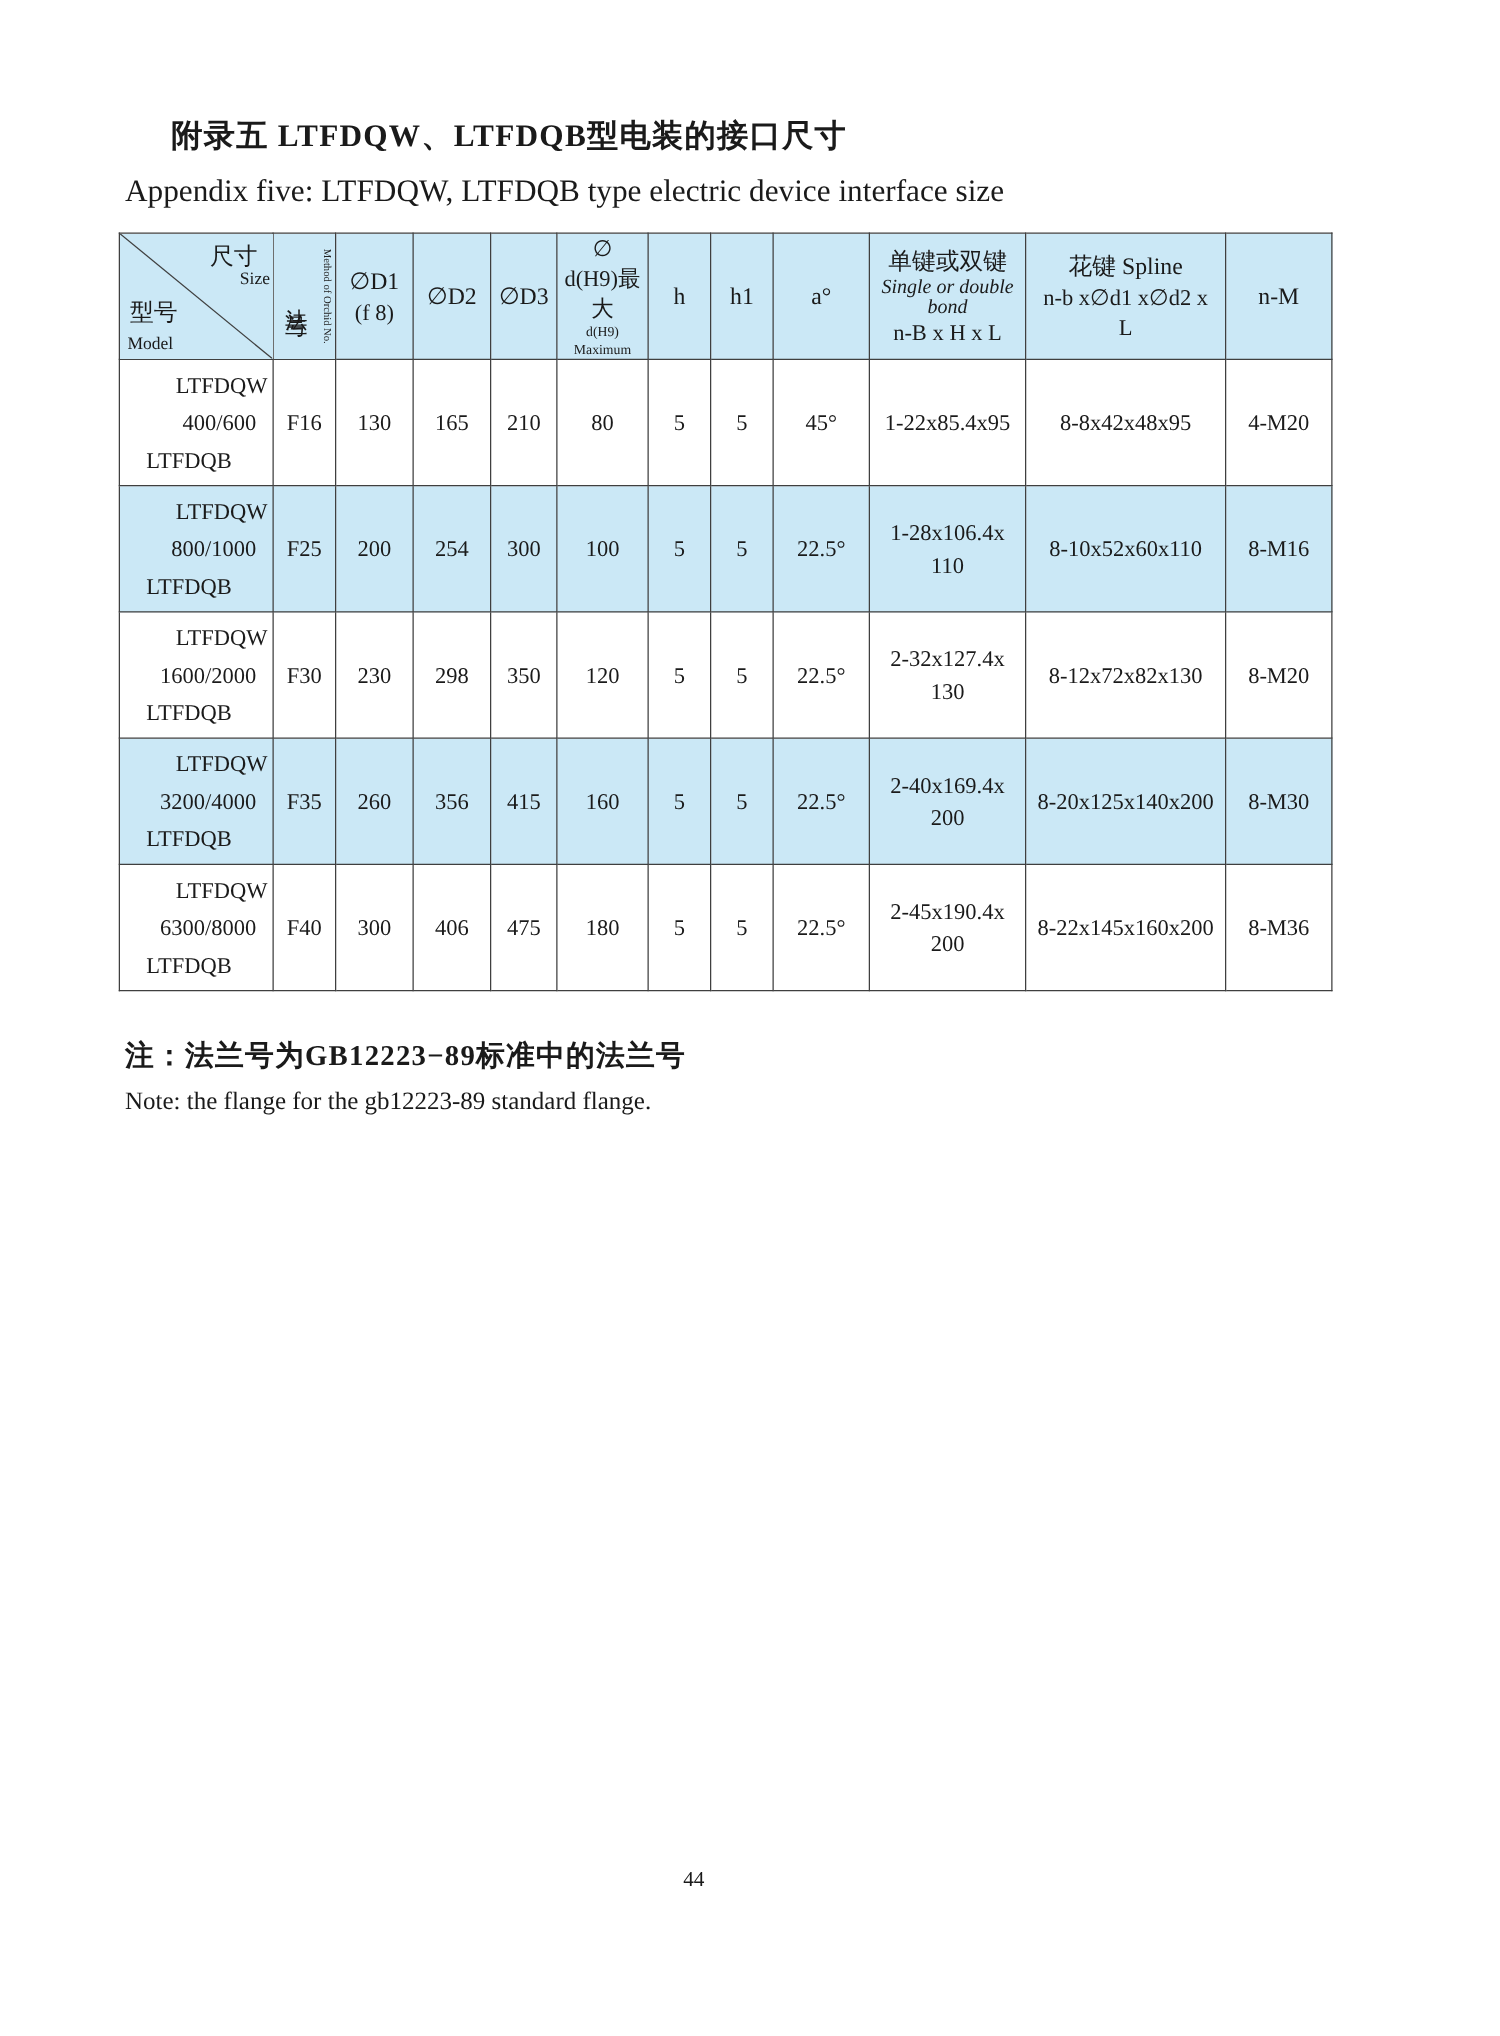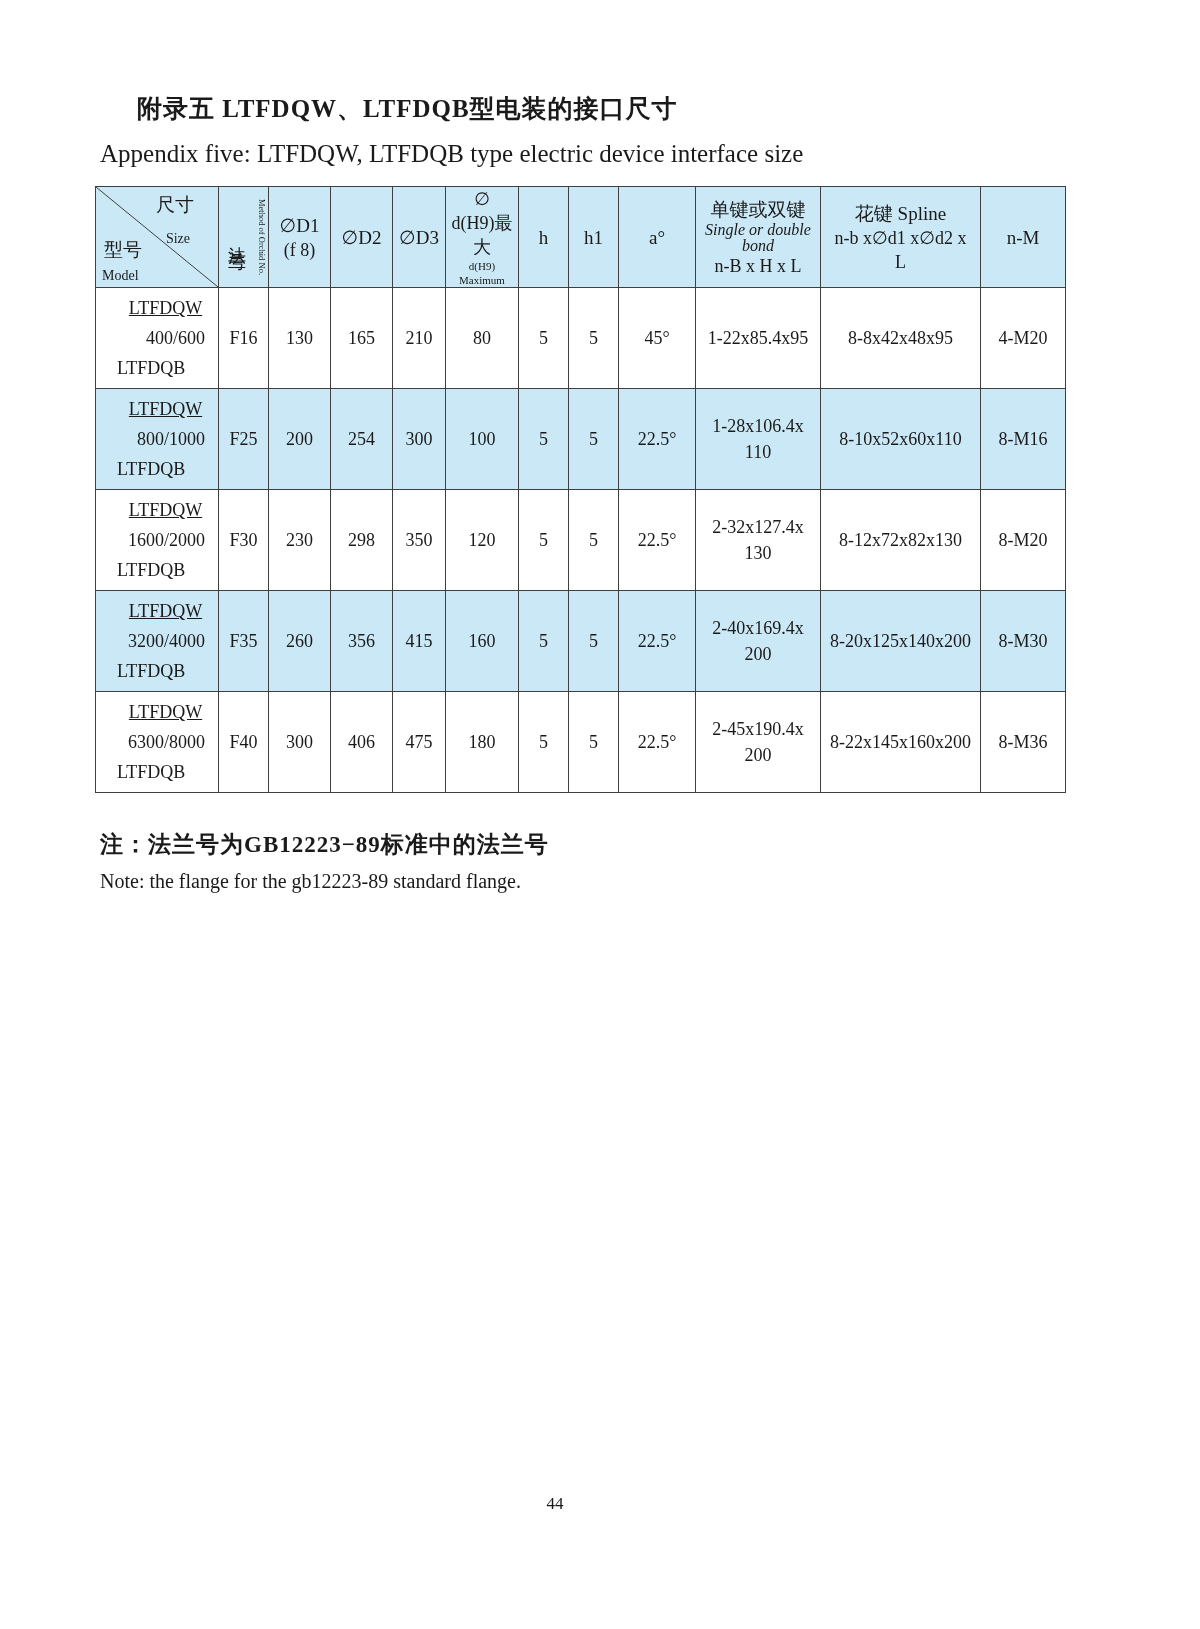--- a/index.html
+++ b/index.html
@@ -43,22 +43,22 @@
   tr.shaded td { background: var(--stripe-bg); }
 
   col.c1 { width: 123px; } col.c2 { width: 50px; }  col.c3 { width: 62px; }
   col.c4 { width: 62px; }  col.c5 { width: 53px; }  col.c6 { width: 73px; }
   col.c7 { width: 50px; }  col.c8 { width: 50px; }  col.c9 { width: 77px; }
   col.c10 { width: 125px; } col.c11 { width: 160px; } col.c12 { width: 85px; }
 
   
   .corner { position: relative; padding: 0; }
   .corner svg { position: absolute; inset: 0; width: 100%; height: 100%; }
-  .corner .size-cn { position: absolute; top: 5px; right: 24px; font-size: 19px; }
-  .corner .size-en { position: absolute; top: 29px; right: 28px; font-size: 14px; margin-top: 15px; }
+  .corner .size-cn { position: absolute; top: 5px; right: 12px; font-size: 19px; }
+  .corner .size-en { position: absolute; top: 29px; right: 2px; font-size: 14px; }
   .corner .model-cn { position: absolute; bottom: 24px; left: 8px; font-size: 19px; }
   .corner .model-en { position: absolute; bottom: 3px; left: 6px; font-size: 14px; text-align: right; }
 
   
   .flange-cell { position: relative; padding: 0; }
   .flange-cn {
     position: absolute; left: 9px; top: 50%; transform: translateY(-50%);
     writing-mode: vertical-rl; text-orientation: upright;
     font-size: 18px; letter-spacing: 3px; line-height: 1;
   }
@@ -69,21 +69,21 @@
   }
 
   .hline-lg { font-size: 19px; line-height: 25px; }
   .hline-md { font-size: 18px; line-height: 24px; }
   .hline-sm { font-size: 16px; line-height: 16px; font-style: italic; }
   .hline-xs { font-size: 11px; line-height: 14px; }
 
   
   .data-cell { font-size: 18px; white-space: pre-line; line-height: 26px; }
   .model-cell { font-size: 18px; padding: 0 4px; }
-  .model-cell .m1 { text-align: center;  padding-left: 17px; line-height: 30px; text-decoration: underline; }
+  .model-cell .m1 { text-align: right;  padding-left: 17px; line-height: 30px; }
   .model-cell .m2 { text-align: right; padding-right: 9px; line-height: 30px; }
   .model-cell .m3 { text-align: left;  padding-left: 17px; line-height: 30px; }
 
   .note-cn {
     position: absolute; left: 100px; top: 829px;
     font-size: 23px; font-weight: bold; letter-spacing: 1px;
   }
   .note-en {
     position: absolute; left: 100px; top: 870px;
     font-size: 20px;

